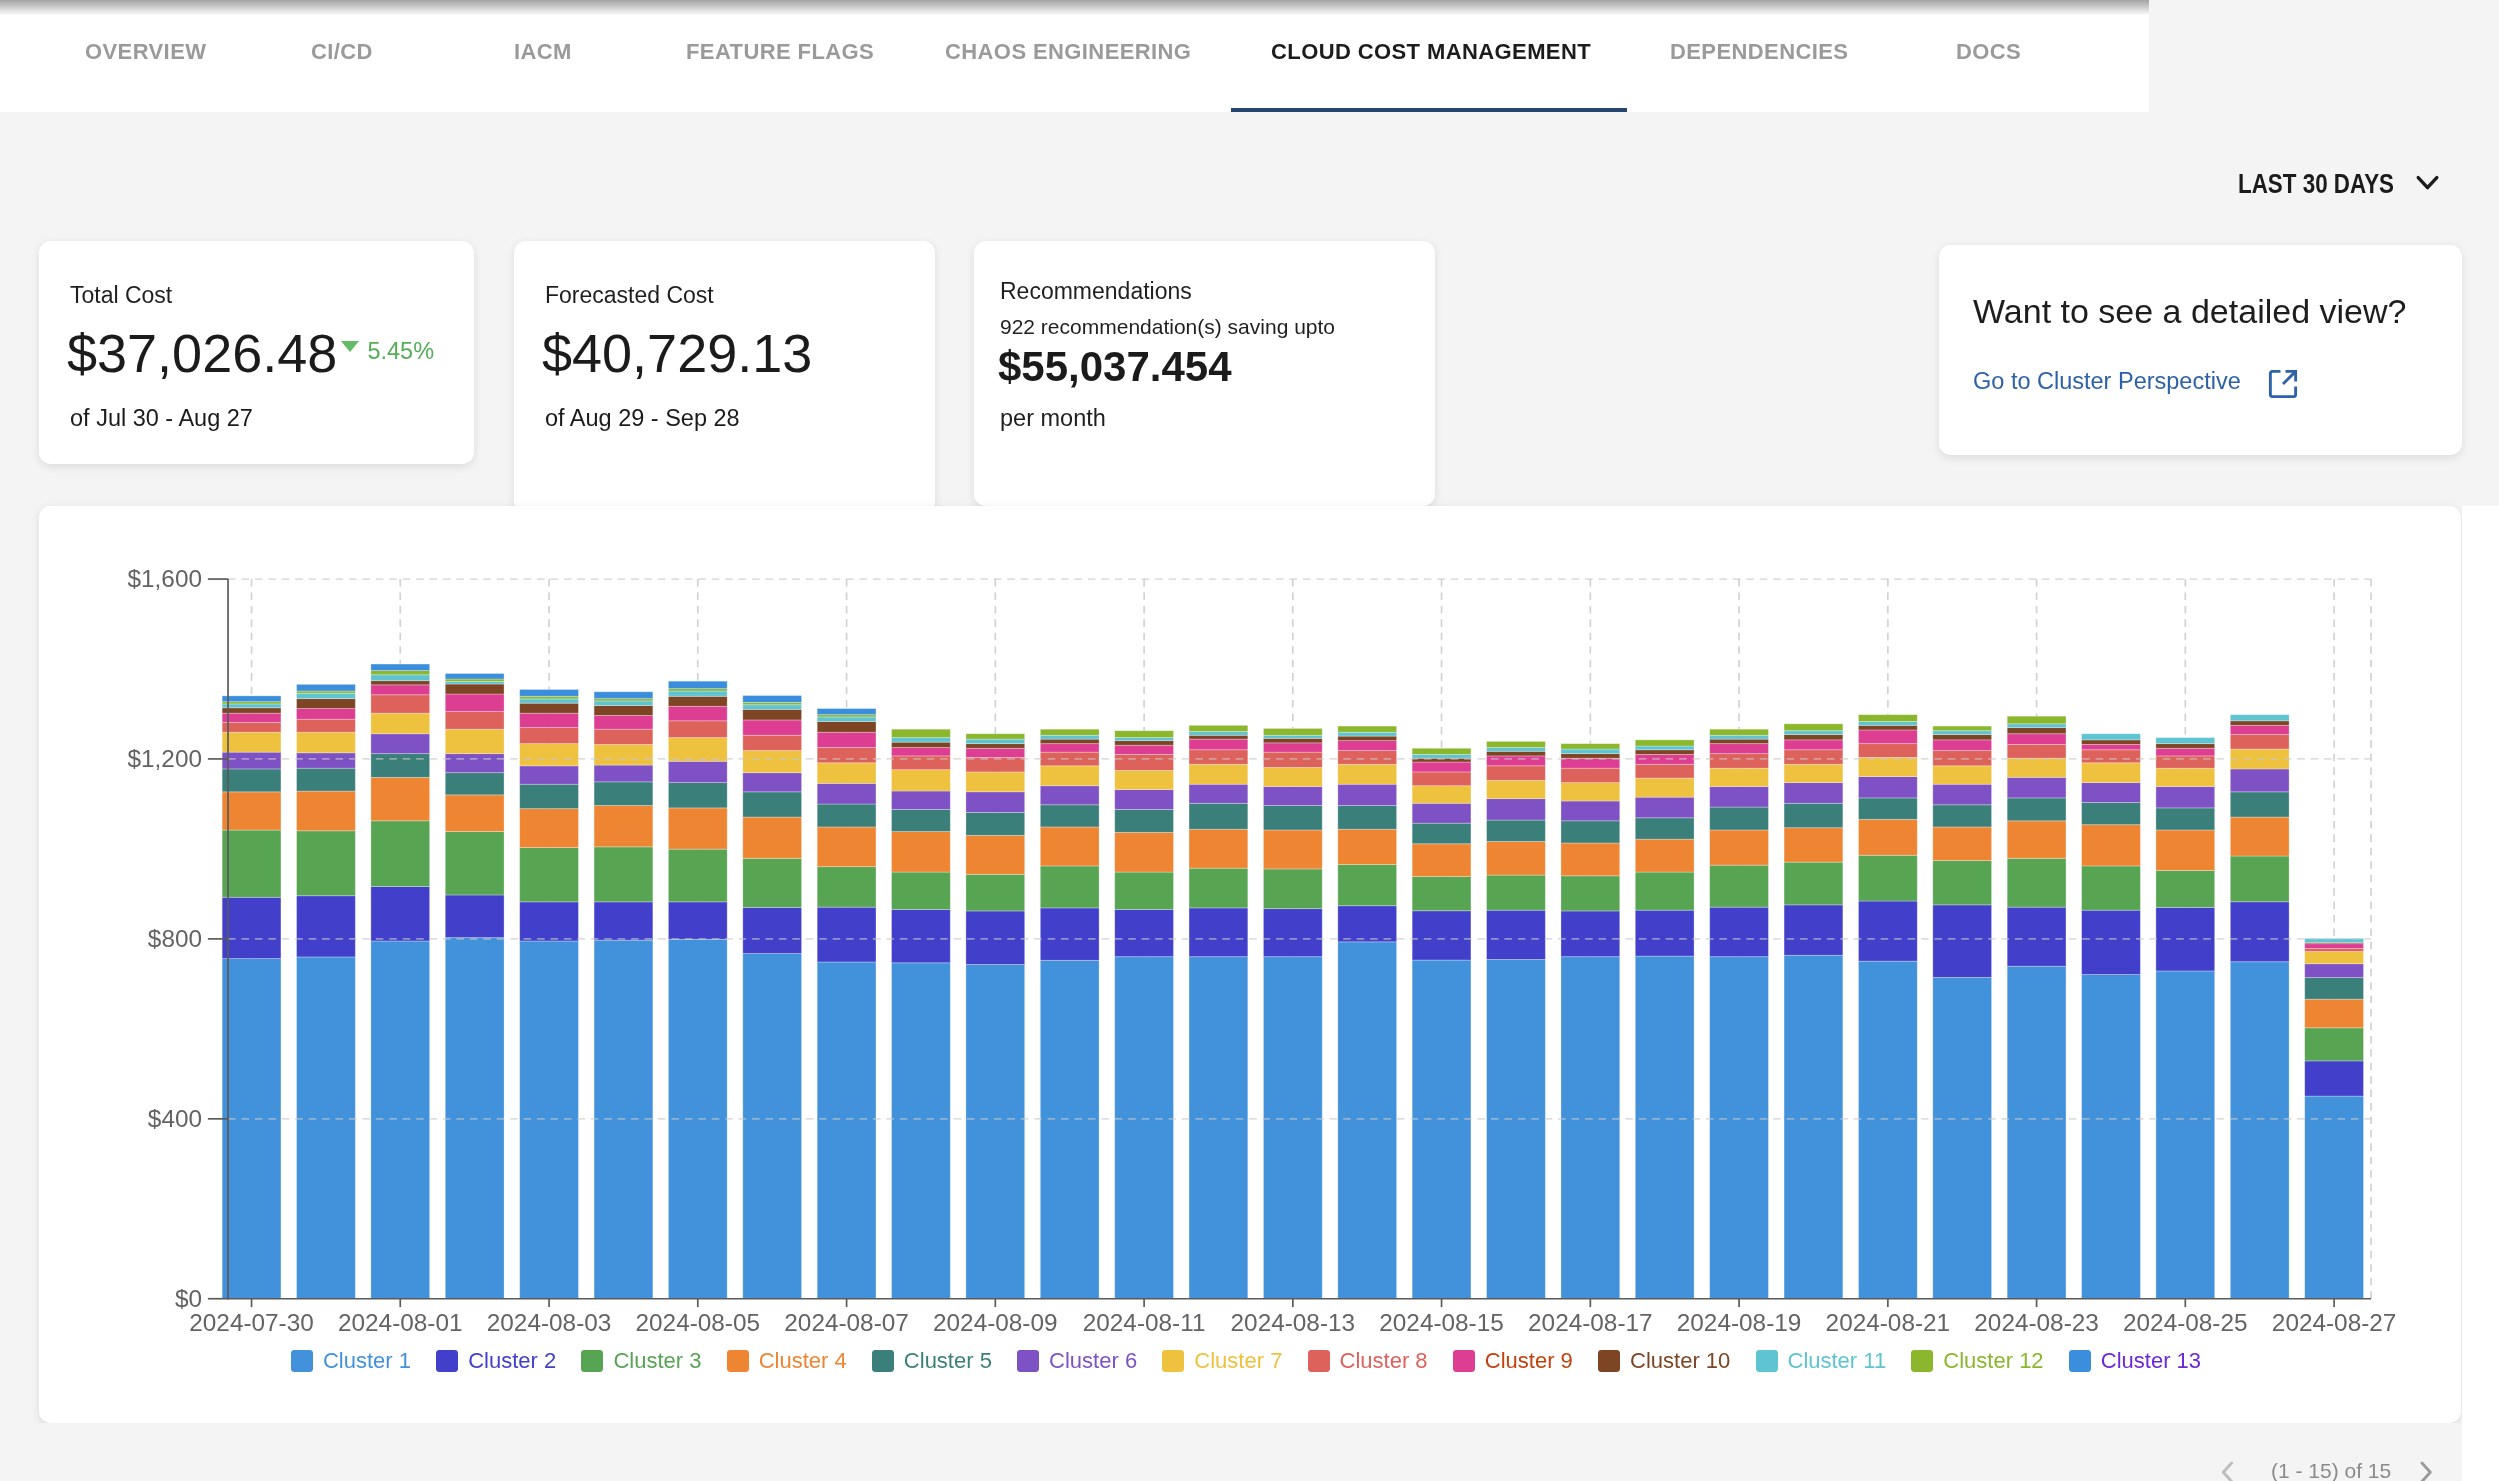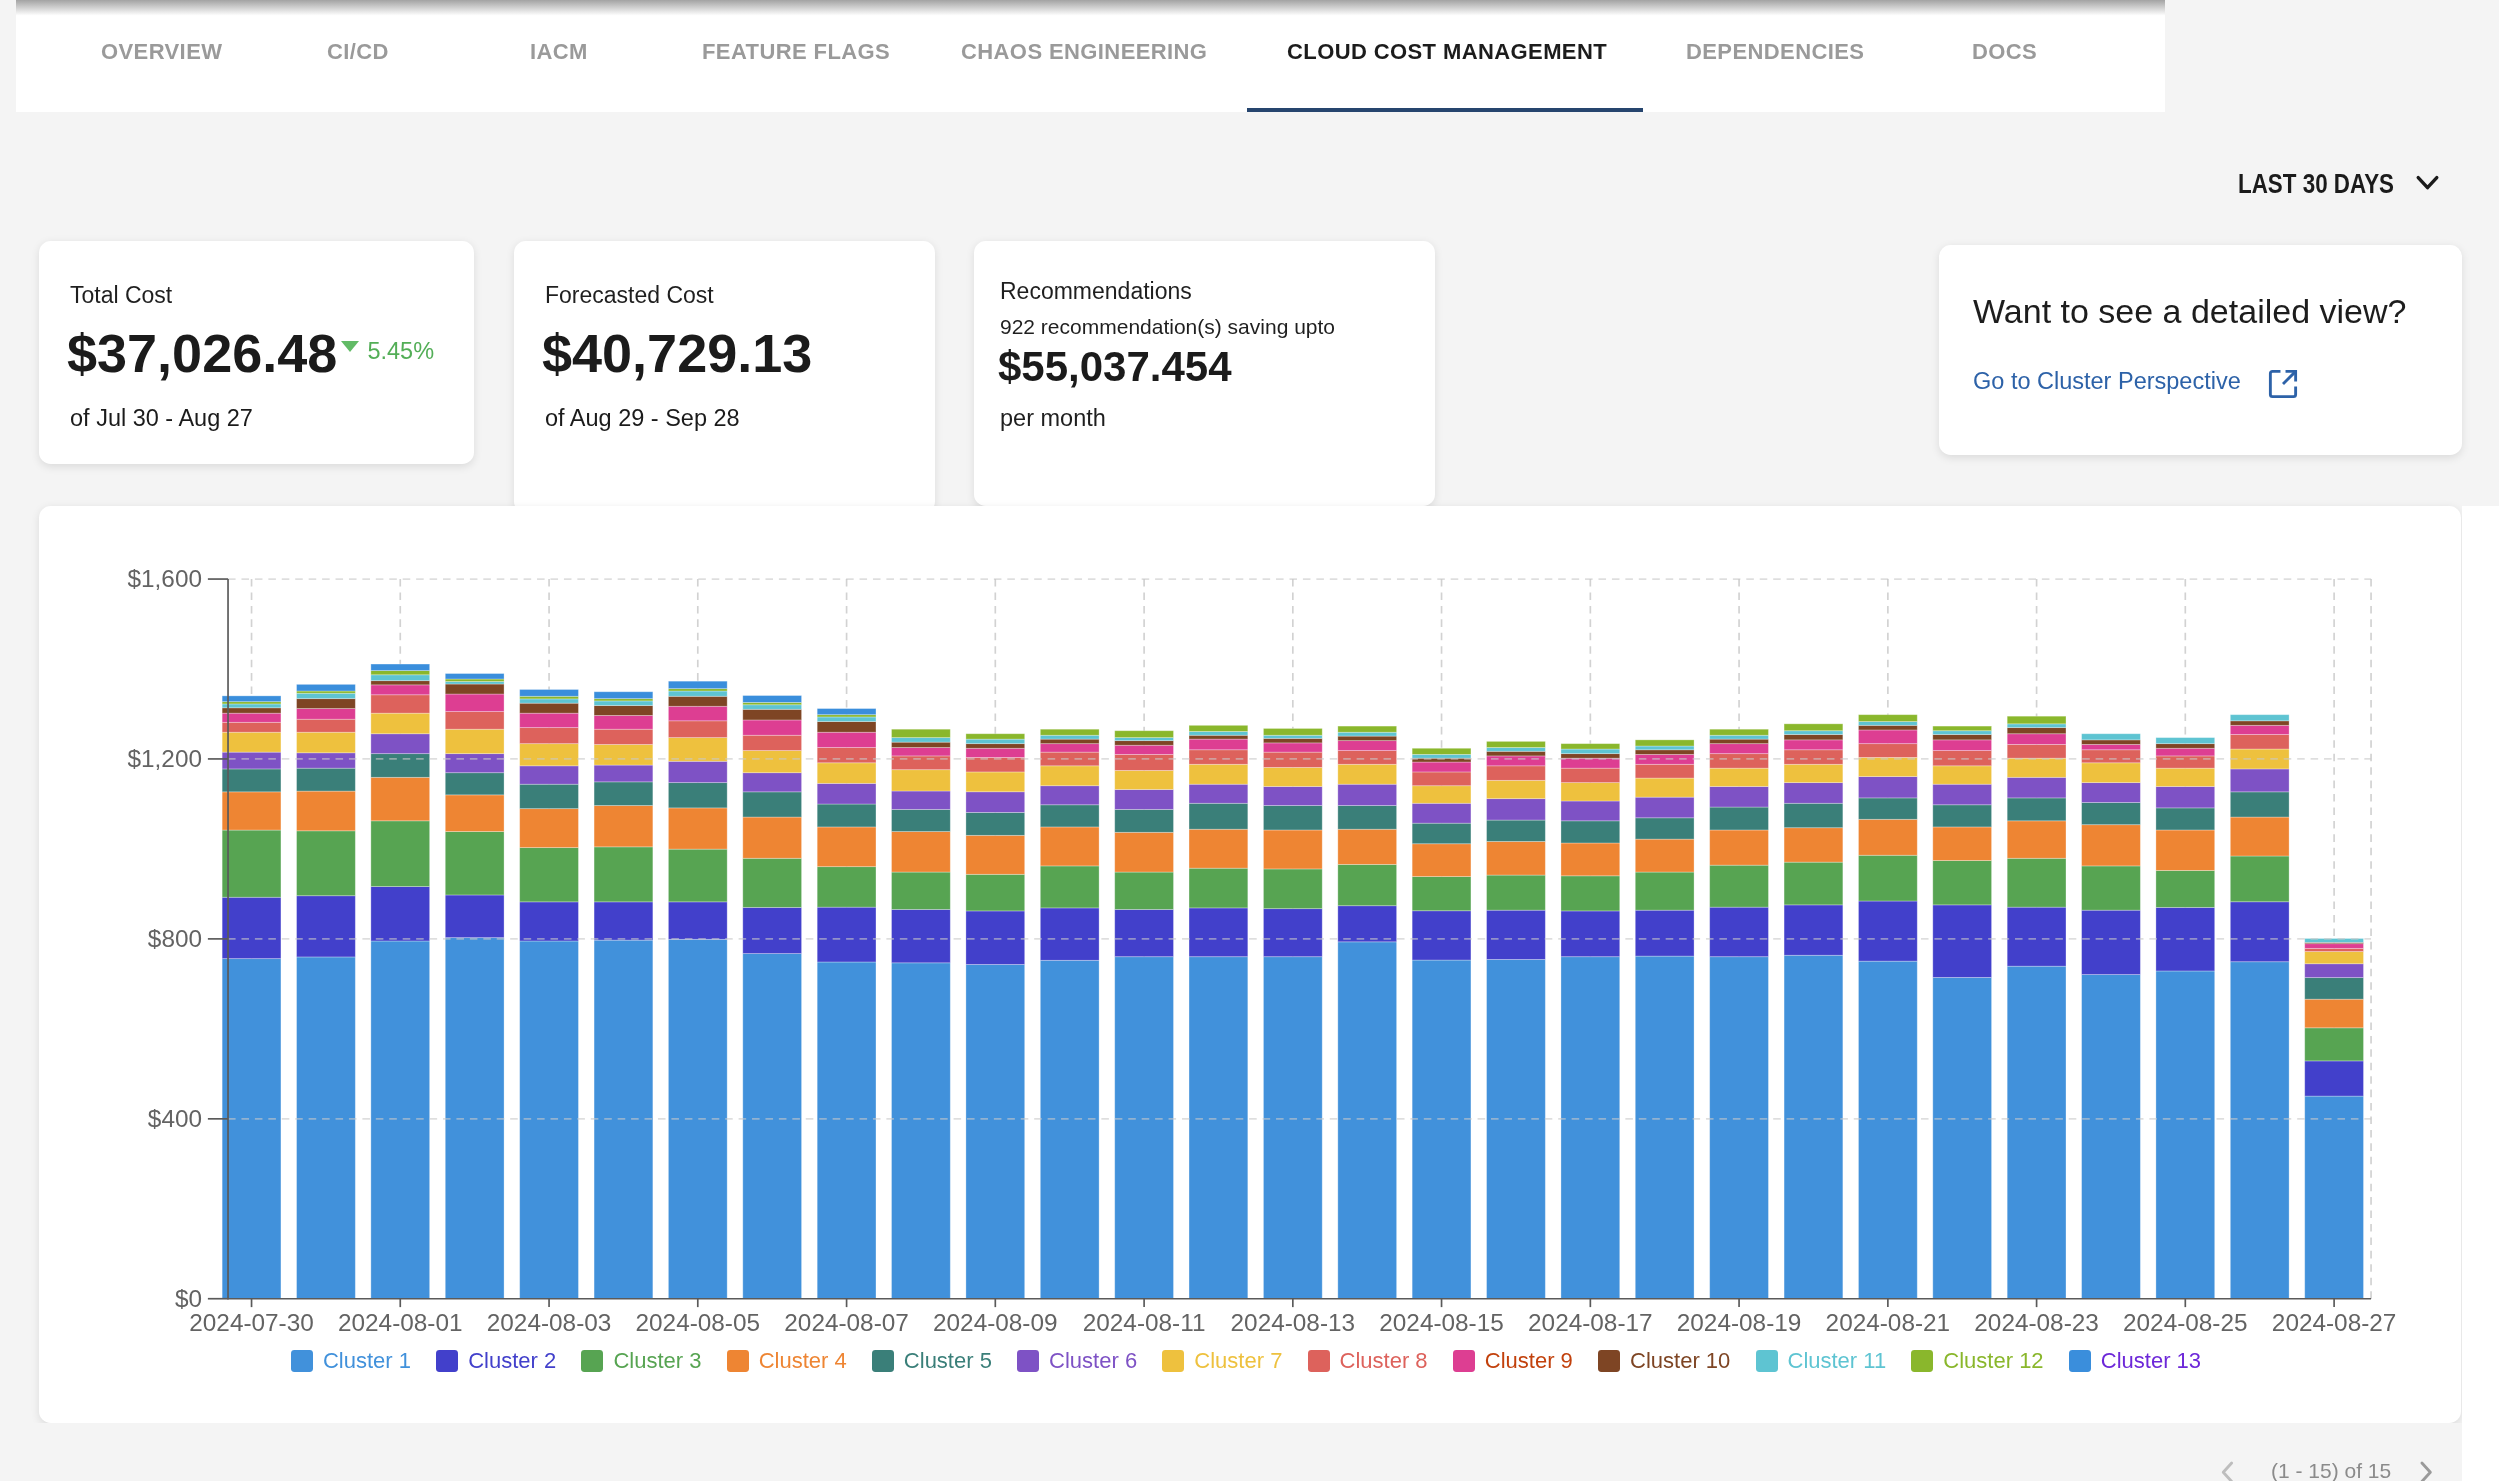--- a/index.html
+++ b/index.html
@@ -1,31 +1,31 @@
 <!DOCTYPE html>
 <html style="font-size:13.4px"><head><meta charset="utf-8">
 <style>
 *{margin:0;padding:0;box-sizing:border-box}
 html,body{width:2500px;height:1482px;overflow:hidden;background:#f4f4f4;
  font-family:"Liberation Sans",sans-serif;-webkit-font-smoothing:antialiased}
-.nav{position:absolute;left:16px;top:0;width:2149px;height:112px;background:#fff}
+.nav{position:absolute;left:0;top:0;width:2149px;height:112px;background:#fff}
 .nav::before{content:"";position:absolute;left:0;top:0;width:100%;height:17px;
  background:linear-gradient(#a3a3a3,rgba(255,255,255,0) 92%)}
 .tab{position:absolute;top:39px;font-size:22px;font-weight:bold;letter-spacing:0.4px;color:#9a9a9a;white-space:nowrap}
 .tab.on{color:#1c1c1c}
 .ul{position:absolute;left:1231px;top:108px;width:396px;height:4.2px;background:#26456e}
 .range{position:absolute;top:168px;left:2238px;font-size:28px;font-weight:bold;color:#1b1b1b;white-space:nowrap;transform:scaleX(0.8);transform-origin:0 0}
 .chev{position:absolute;top:170px;left:2414px}
 .card{position:absolute;background:#fff;border-radius:11.8px;box-shadow:0 2.5px 8.4px rgba(0,0,0,0.10)}
 .c1{left:39px;top:241px;width:435px;height:223px}
 .c2{left:514px;top:241px;width:421px;height:272px}
 .c3{left:974px;top:241px;width:461px;height:265px}
 .c4{left:1939px;top:245px;width:523px;height:210px}
 .ct{position:absolute;left:31px;top:41px;font-size:23px;color:#1f1f1f}
-.cnum{position:absolute;left:28px;top:81px;font-size:54px;font-weight:bold;color:#1b1b1b}
+.cnum{position:absolute;left:28px;top:81px;font-size:54px;font-weight:normal;color:#1b1b1b}
 .csub{position:absolute;left:31px;top:164px;font-size:23.5px;color:#1b1b1b}
 .delta{position:absolute;left:302px;top:97px;font-size:23.5px;color:#53ae57;white-space:nowrap;display:flex;align-items:flex-start}
 .delta .tri{display:inline-block;width:0;height:0;border-left:9.2px solid transparent;
  border-right:9.2px solid transparent;border-top:11px solid #62bb66;margin-right:8.4px;margin-top:2.5px}
 .c3 .t1{position:absolute;left:26px;top:37px;font-size:23px;color:#1f1f1f}
 .c3 .t2{position:absolute;left:26px;top:74px;font-size:21px;color:#1f1f1f}
 .c3 .t3{position:absolute;left:24px;top:102px;font-size:42px;font-weight:bold;color:#1b1b1b}
 .c3 .t4{position:absolute;left:26px;top:164px;font-size:23.5px;color:#1f1f1f}
 .c4 .h{position:absolute;left:34px;top:47px;font-size:34px;font-weight:normal;color:#1d1d1d;white-space:nowrap}
 .c4 .lk{position:absolute;left:34px;top:123px;font-size:23.5px;color:#2d62a8;white-space:nowrap}

